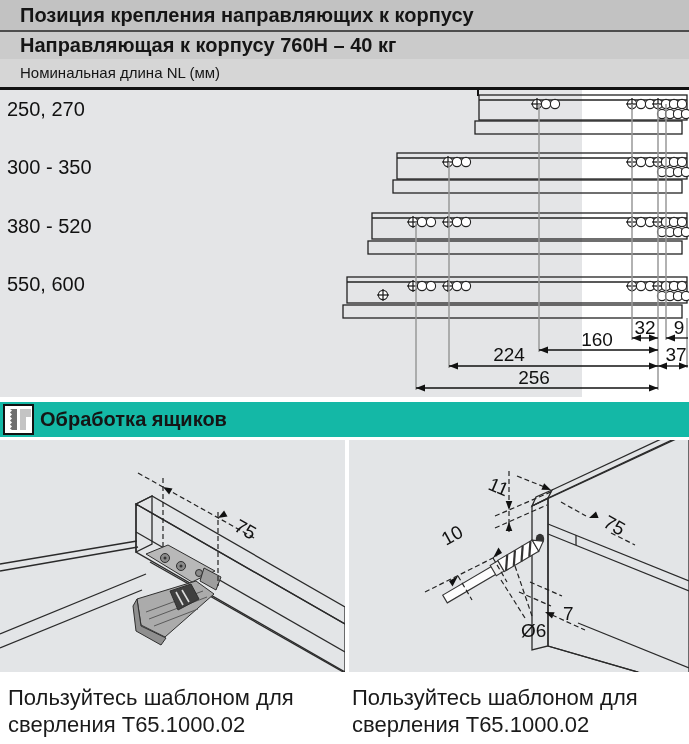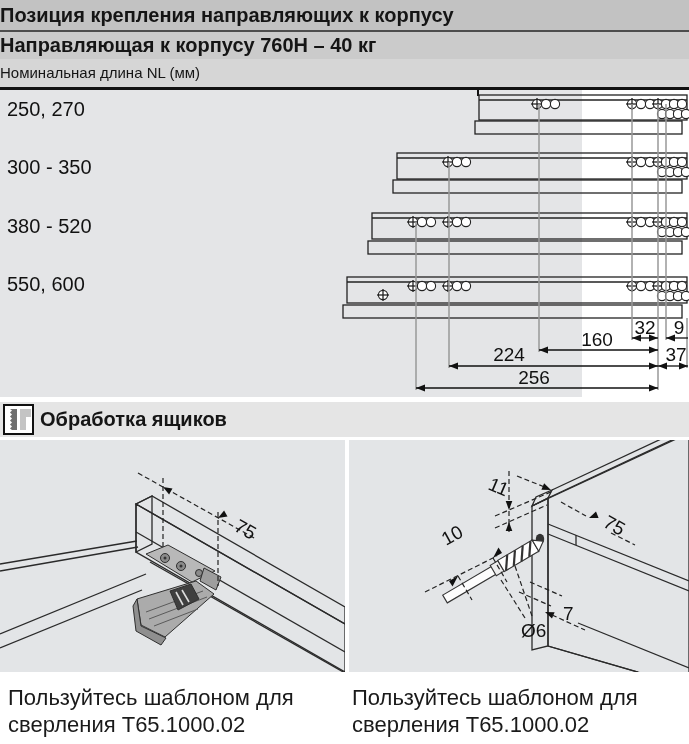--- a/index.html
+++ b/index.html
@@ -1,28 +1,28 @@
 <!DOCTYPE html>
 <html><head>
 <meta charset="utf-8">
 <style>
   html,body{margin:0;padding:0;}
   body{width:689px;height:744px;position:relative;background:#ffffff;
        font-family:"Liberation Sans","DejaVu Sans",sans-serif;color:#151515;
        -webkit-font-smoothing:antialiased;}
   .abs{position:absolute;}
-  .band{left:0;width:689px;box-sizing:border-box;padding-left:0;}
+  .band{left:0;width:689px;box-sizing:border-box;padding-left:20px;}
   #band1{top:0;height:30px;background:#c2c2c2;font-weight:bold;font-size:20px;line-height:31px;}
   #sep1{top:30px;height:2px;left:0;width:689px;background:#4d4d4d;}
   #band2{top:32px;height:27px;background:#cbcbcb;font-weight:bold;font-size:20px;line-height:27px;}
   #band3{top:59px;height:28px;background:#d6d6d6;font-size:15px;line-height:28px;}
   #rule1{top:87px;height:3px;left:0;width:689px;background:#111;}
   #rails-wrap{top:90px;left:0;width:582px;height:307px;background:#e4e5e7;}
   #gap1{top:397px;left:0;width:689px;height:5px;background:#fff;}
-  #section-band{top:402px;left:0;width:689px;height:35px;background:#e5e5e5;}
+  #section-band{top:402px;left:0;width:689px;height:35px;background:#14b8a6;}
   #section-title{left:40px;top:0;height:35px;font-weight:bold;font-size:20px;line-height:35px;}
   #icon-box{left:3px;top:2px;width:31px;height:31px;background:#fff;border:2px solid #111;box-sizing:border-box;}
   #gap2{top:437px;left:0;width:689px;height:3px;background:#fff;}
   #panel-left{top:440px;left:0;width:345px;height:232px;}
   #panel-right{top:440px;left:349px;width:340px;height:232px;}
   .caption{top:684px;width:330px;font-size:22px;line-height:27px;color:#1a1a1a;}
   #caption-left{left:8px;}
   #caption-right{left:352px;}
   svg text{font-family:"Liberation Sans","DejaVu Sans",sans-serif;fill:#111;}
   .rail-line{stroke:#222;stroke-width:1.3;fill:none;}

